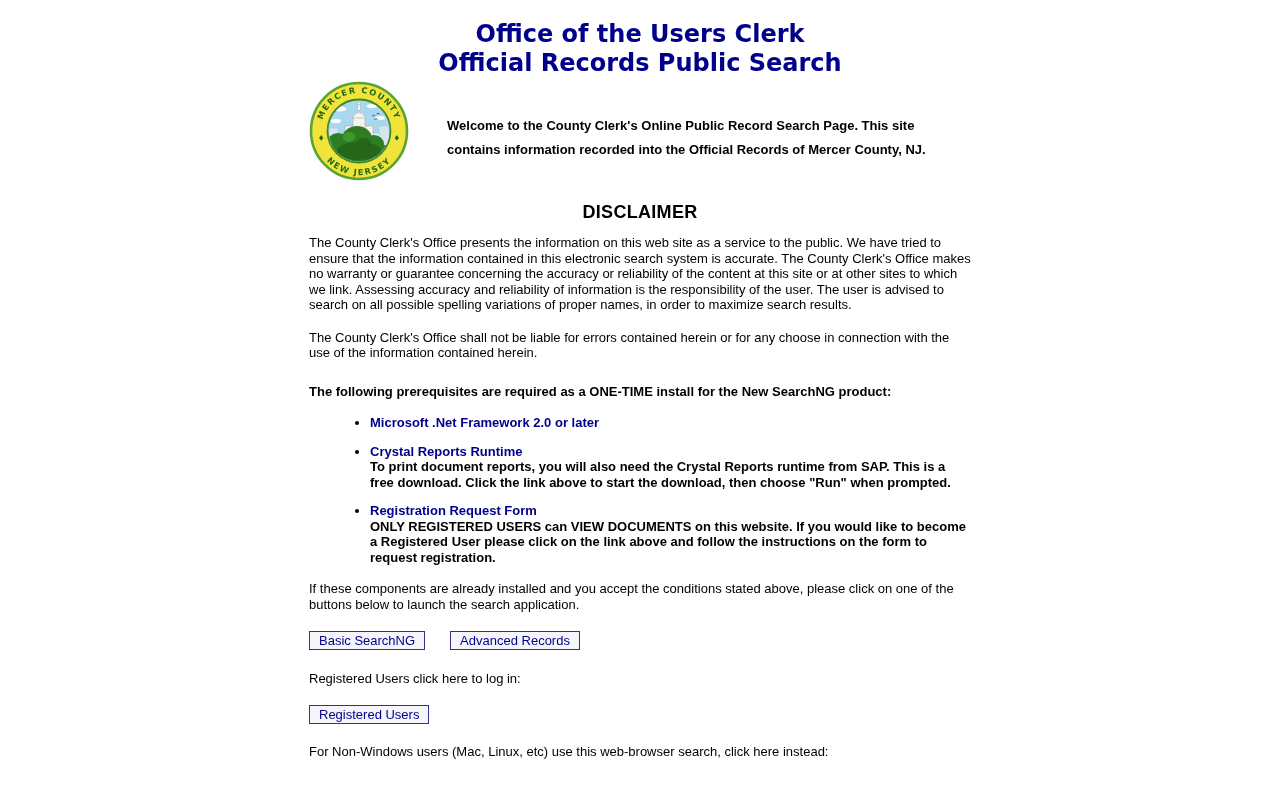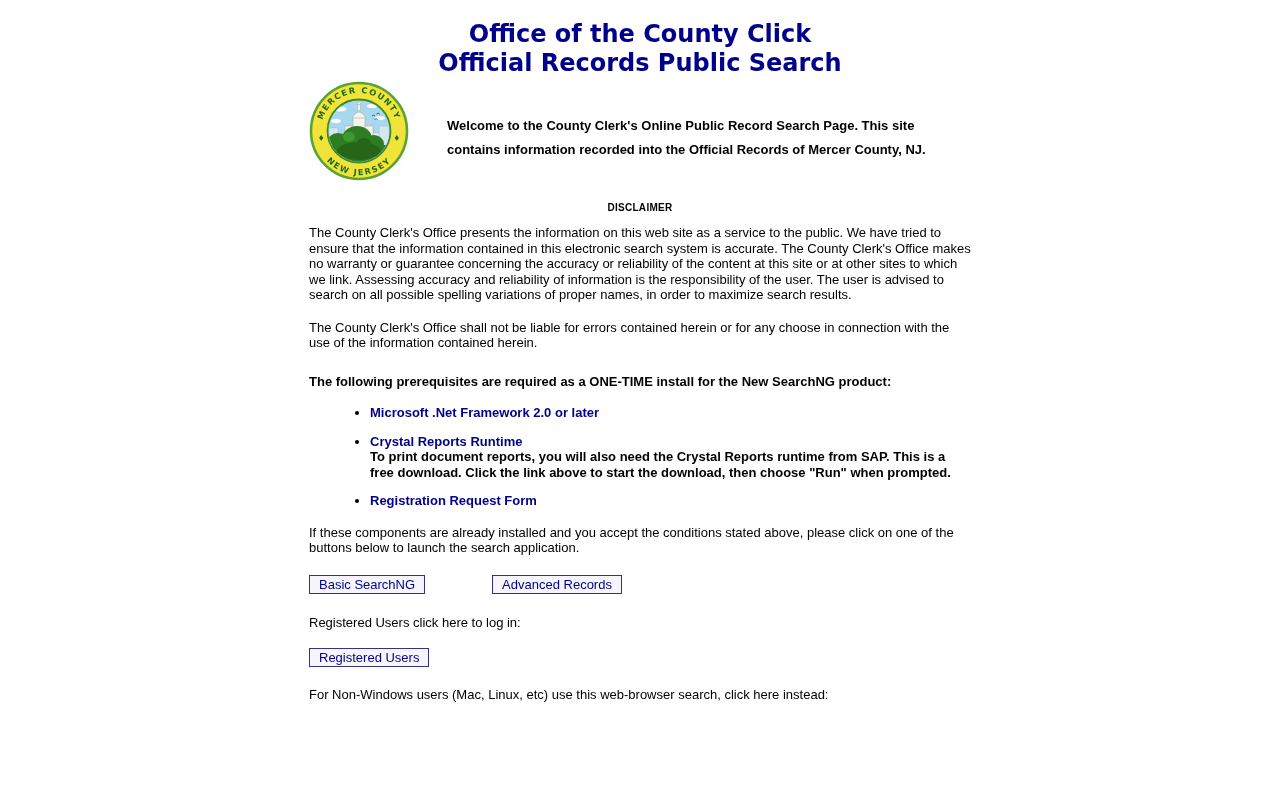--- a/index.html
+++ b/index.html
@@ -29,21 +29,21 @@
   .welcome {
     font-weight: bold;
     line-height: 24px;
     margin: 33px 0 0 38px;
     width: 524px;
   }
 
   .disc-head {
     text-align: center;
     font-weight: bold;
-    font-size: 10px;
+    font-size: 18px;
     margin-top: 21px;
     letter-spacing: 0.3px;
   }
 
   .para { margin: 12px 0 0 0; line-height: 15.5px; }
   .para-2 { margin-top: 17px; }
   .intro { margin-top: 23px; font-weight: bold; line-height: 15.5px; }
 
   ul.prereq { margin: 16px 0 0 0; padding: 0 0 0 61px; }
   ul.prereq li { margin-bottom: 13px; line-height: 15.5px; }
@@ -60,21 +60,21 @@
     color: #E00000;
     font-weight: bold;
     font-size: 15px;
     line-height: 19px;
     text-align: center;
     white-space: pre-line;
     margin-top: 9px;
   }
 
   .launch-p { margin-top: 16px; line-height: 15.5px; }
-  .btn-row { margin-top: 19px; display: flex; gap: 67px; }
+  .btn-row { margin-top: 19px; display: flex; gap: 25px; }
 
   button.flat-btn {
     font-family: "Liberation Sans", sans-serif;
     font-size: 13px;
     color: #00008B;
     background: #f5f5fb;
     border: 1px solid #32328c;
     padding: 1px 9px;
     height: 19px;
     line-height: 15px;
@@ -85,21 +85,21 @@
   .login-p { margin-top: 21px; line-height: 15.5px; }
   .btn-holder { margin-top: 18px; }
   .nonwin-p { margin-top: 20px; line-height: 15.5px; }
 </style>
 </head>
 <body>
 
 <div class="page">
 
   <div class="title">
-    <div>Office of the County Click</div>
+    <div>Office of the Users Clerk</div>
     <div>Official Records Public Search</div>
   </div>
 
   <div class="logo-row">
     <div class="seal">
       <svg viewBox="0 0 100 100" width="100" height="100">
         <circle cx="50" cy="50" r="48" fill="#F2E33A" stroke="#5AA332" stroke-width="2.6"></circle>
         <circle cx="50" cy="50" r="31.5" fill="#A8D8F0" stroke="#3C8A28" stroke-width="1.8"></circle>
         <clipPath id="innerClip">
             <circle cx="50" cy="50" r="30.5"></circle>
@@ -152,20 +152,21 @@
   <ul class="prereq">
     <li>
       <a>Microsoft .Net Framework 2.0 or later</a>
     </li>
     <li>
       <a>Crystal Reports Runtime</a>
       <div class="detail">To print document reports, you will also need the Crystal Reports runtime from SAP. This is a free download.  Click the link above to start the download, then choose "Run" when prompted.</div>
     </li>
     <li>
       <a>Registration Request Form</a>
+      <div class="detail">ONLY REGISTERED USERS can VIEW DOCUMENTS on this website. If you would like to become a Registered User please click on the link above and follow the instructions on the form to request registration.</div>
     </li>
   </ul>
 
 
   <p class="launch-p">If these components are already installed and you accept the conditions stated above, please click on one of the buttons below to launch the search application.</p>
 
   <div class="btn-row">
     <button class="flat-btn">Basic SearchNG</button>
     <button class="flat-btn">Advanced Records</button>
   </div>

